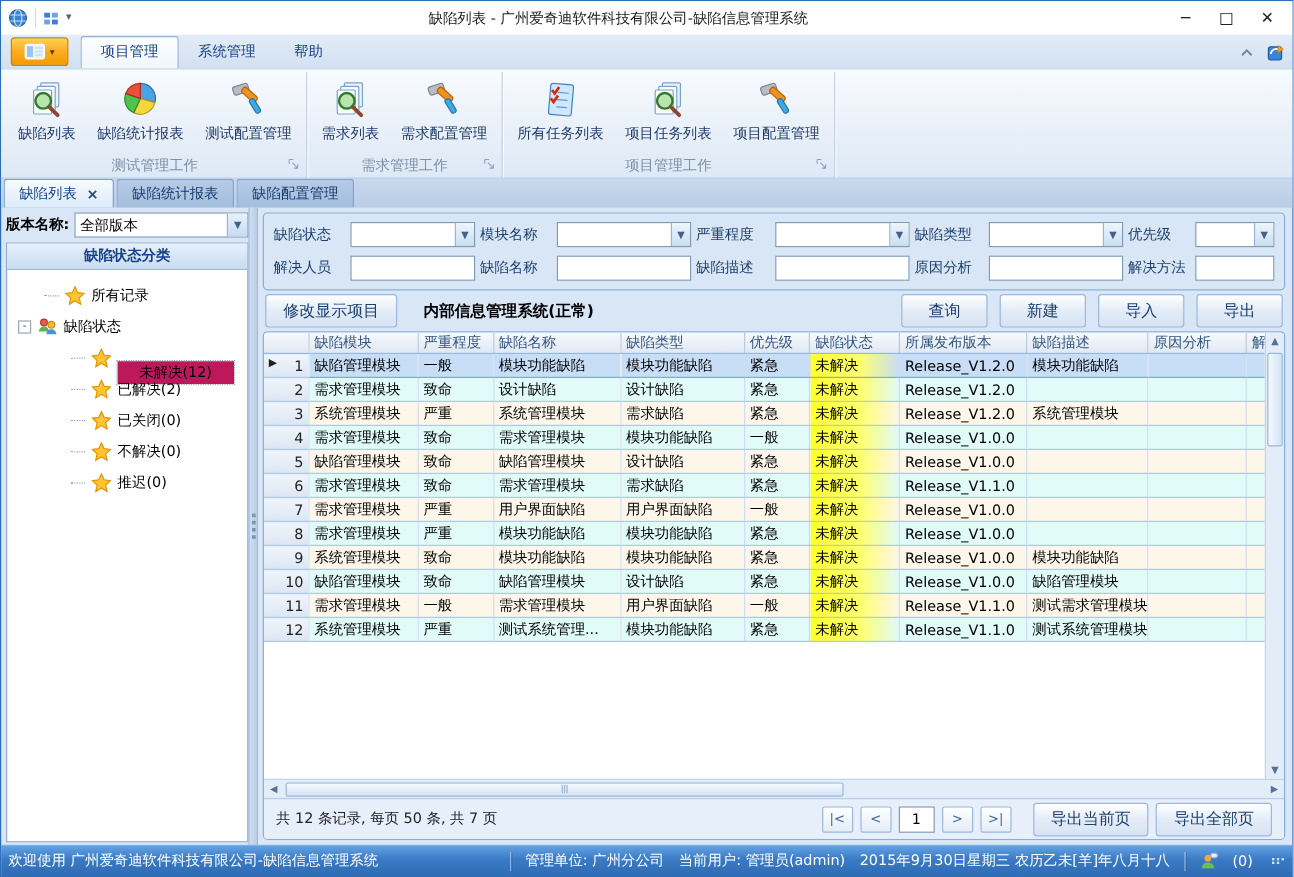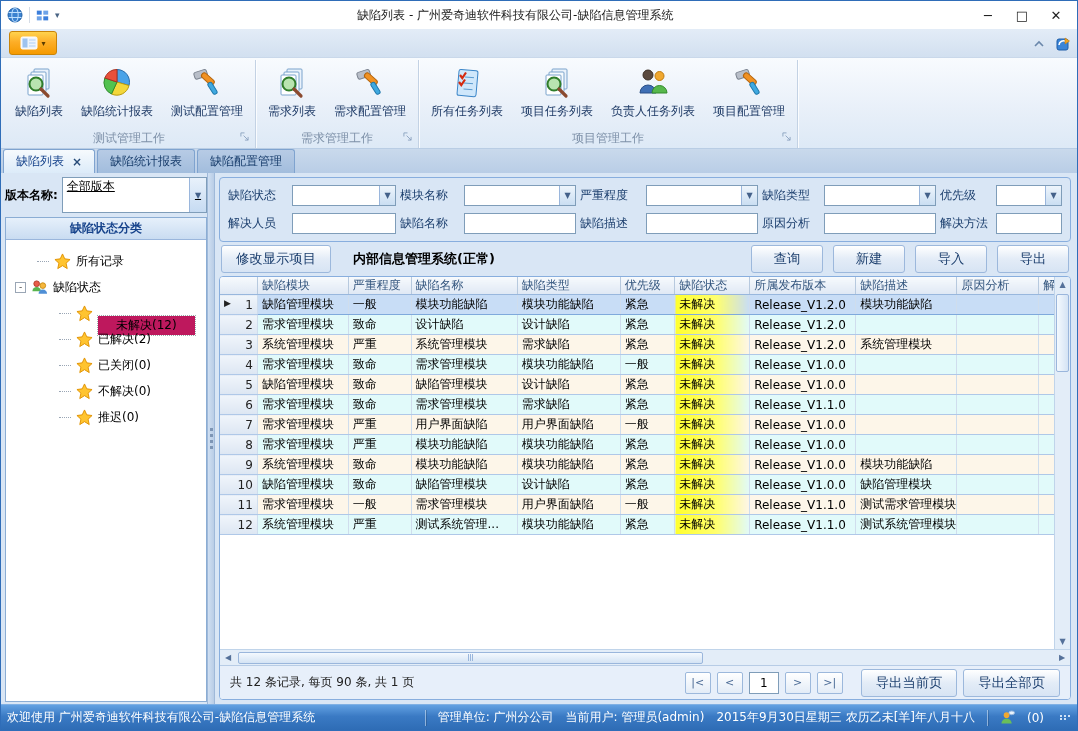--- a/index.html
+++ b/index.html
@@ -42,21 +42,21 @@
     background:linear-gradient(#b7cbe5,#a2bddd); color:#173c6b; white-space:nowrap; display:flex; align-items:center; gap:8px; cursor:default; }
   .dtab.active { background:linear-gradient(#f6fafd,#dcebf9); color:#15428b; }
   .dtab-close { font-size:12px; color:#274b78; font-weight:bold; }
 
   
   .main { flex:1; display:flex; min-height:0; }
 
   .left-panel { width:206px; display:flex; flex-direction:column; padding:4px 0 2px 4px; }
   .version-row { display:flex; align-items:center; gap:4px; margin-bottom:4px; }
   .version-label { font-weight:bold; }
-  .select { background:#fff; border:1px solid #7f9db9; height:36px; display:flex; align-items:flex-start; flex:1;text-decoration:underline; }
+  .select { background:#fff; border:1px solid #7f9db9; height:21px; display:flex; align-items:flex-end; flex:1; }
   .select-value { flex:1; padding:0 4px; white-space:nowrap; overflow:hidden; }
   .select-btn { width:17px; height:100%; background:linear-gradient(#e8f1fb,#c6dbf2); border-left:1px solid #9ab6dc; display:flex; align-items:center; justify-content:center; font-size:8px; color:#44618a; }
   .tree-panel { flex:1; border:1px solid #8badd4; background:#fff; display:flex; flex-direction:column; min-height:0; }
   .tree-header { height:22px; background:linear-gradient(#e6f0fb,#c9dcf1); border-bottom:1px solid #9ab6dc; display:flex; align-items:center; justify-content:center; font-weight:bold; color:#15428b; }
   .tree-body { flex:1; padding:8px 4px; overflow:hidden; }
   .tree-node { display:flex; align-items:center; height:26px; gap:5px; cursor:default; }
   .tn-indent { display:inline-block; height:1px; }
   .dots-h { display:inline-block; width:12px; border-top:1px dotted #9aa6b5; }
   .expander { width:11px; height:11px; border:1px solid #9aa6b5; background:#fff; font-size:9px; line-height:9px; text-align:center; color:#444; flex:0 0 auto; }
   .tn-label { white-space:nowrap; }
@@ -165,20 +165,25 @@
           <svg width="18" height="14" viewBox="0 0 18 14">
             <rect x="1" y="1" width="16" height="12" rx="1.5" fill="#eef4fb" stroke="#fff"></rect>
             <rect x="2.5" y="2.5" width="5" height="9" fill="#9ec3ef"></rect>
             <rect x="9" y="3" width="6.5" height="2" fill="#cfe2f8"></rect>
             <rect x="9" y="6" width="6.5" height="2" fill="#cfe2f8"></rect>
             <rect x="9" y="9" width="6.5" height="2" fill="#cfe2f8"></rect>
           </svg>
         </span>
       <span class="app-caret">▾</span>
     </div>
+    <div class="rtab-strip" id="ribbon-tabs">
+        <div class="rtab active">项目管理</div>
+        <div class="rtab">系统管理</div>
+        <div class="rtab">帮助</div>
+      </div>
     <div class="rtab-right">
       <span class="icon" id="i-chevup">
           <svg width="12" height="8" viewBox="0 0 12 8">
             <path d="M2 6 l4 -4 4 4" fill="none" stroke="#6a87ab" stroke-width="1.6"></path>
           </svg>
         </span>
       <span class="icon" id="i-help">
           <svg width="16" height="16" viewBox="0 0 16 16">
             <rect x="2" y="3" width="11" height="11" rx="2" fill="#3c85d6" stroke="#1d5da8"></rect>
             <path d="M4 9 a4.5 4.5 0 0 1 7 -3.5" fill="none" stroke="#fff" stroke-width="1.5"></path>
@@ -285,31 +290,20 @@
             <span class="icon ">
               <svg width="32" height="32" viewBox="0 0 32 32">
                 <rect x="11" y="2" width="15" height="20" rx="1" fill="#eaf2fb" stroke="#7aa3cc"></rect>
                 <rect x="8" y="5" width="15" height="20" rx="1" fill="#f6fafd" stroke="#7aa3cc"></rect>
                 <rect x="5" y="8" width="15" height="20" rx="1" fill="#ffffff" stroke="#7aa3cc"></rect>
                 <circle cx="13" cy="17" r="6.5" fill="#b9e4b0" stroke="#2f7d2a" stroke-width="2"></circle>
                 <line x1="18" y1="22" x2="25" y2="29" stroke="#8b4a2f" stroke-width="3.2" stroke-linecap="round"></line>
               </svg>
             </span>
             <span class="rbtn-label">项目任务列表</span>
-          </div>
-          <div class="rbtn">
-            <span class="icon ">
-              <svg width="32" height="32" viewBox="0 0 32 32">
-                <circle cx="11" cy="8" r="5" fill="#5b4a3f" stroke="#3c2f26"></circle>
-                <path d="M3 26 a8 8 0 0 1 16 0 z" fill="#3f6fb5" stroke="#2a4f87"></path>
-                <circle cx="22.5" cy="9" r="4.5" fill="#f0a830" stroke="#c07c10"></circle>
-                <path d="M15 26 a7.5 7.5 0 0 1 15 0 z" fill="#57b84c" stroke="#338a2c"></path>
-              </svg>
-            </span>
-            <span class="rbtn-label">负责人任务列表</span>
           </div>
           <div class="rbtn">
             <span class="icon ">
               <svg width="32" height="32" viewBox="0 0 32 32">
                 <rect x="3" y="4" width="13" height="7" rx="2" fill="#b8bec8" stroke="#7c8490" transform="rotate(-18 9 7)"></rect>
                 <rect x="10" y="9" width="15" height="5.5" rx="2.5" fill="#f09122" stroke="#b5640a" transform="rotate(42 17 11)"></rect>
                 <rect x="19" y="15" width="4.5" height="13" rx="2" fill="#3fa9e0" stroke="#1f78ab" transform="rotate(-32 21 21)"></rect>
               </svg>
             </span>
             <span class="rbtn-label">项目配置管理</span>
@@ -700,21 +694,21 @@
           <div class="sc-arrow">◀</div>
           <div class="hthumb">
               <i></i>
               <i></i>
               <i></i>
             </div>
           <div class="hspacer"></div>
           <div class="sc-arrow">▶</div>
         </div>
         <div class="grid-footer">
-          <span class="record-info">共 12 条记录, 每页 90 条, 共 1 页</span>
+          <span class="record-info">共 12 条记录, 每页 50 条, 共 7 页</span>
           <span class="gf-spacer"></span>
           <span class="pg-btn">|&lt;</span>
           <span class="pg-btn">&lt;</span>
           <input class="pg-input" value="1" style="">
           <span class="pg-btn">&gt;</span>
           <span class="pg-btn">&gt;|</span>
           <button class="btn gf-export">导出当前页</button>
           <button class="btn">导出全部页</button>
         </div>
       </div>

